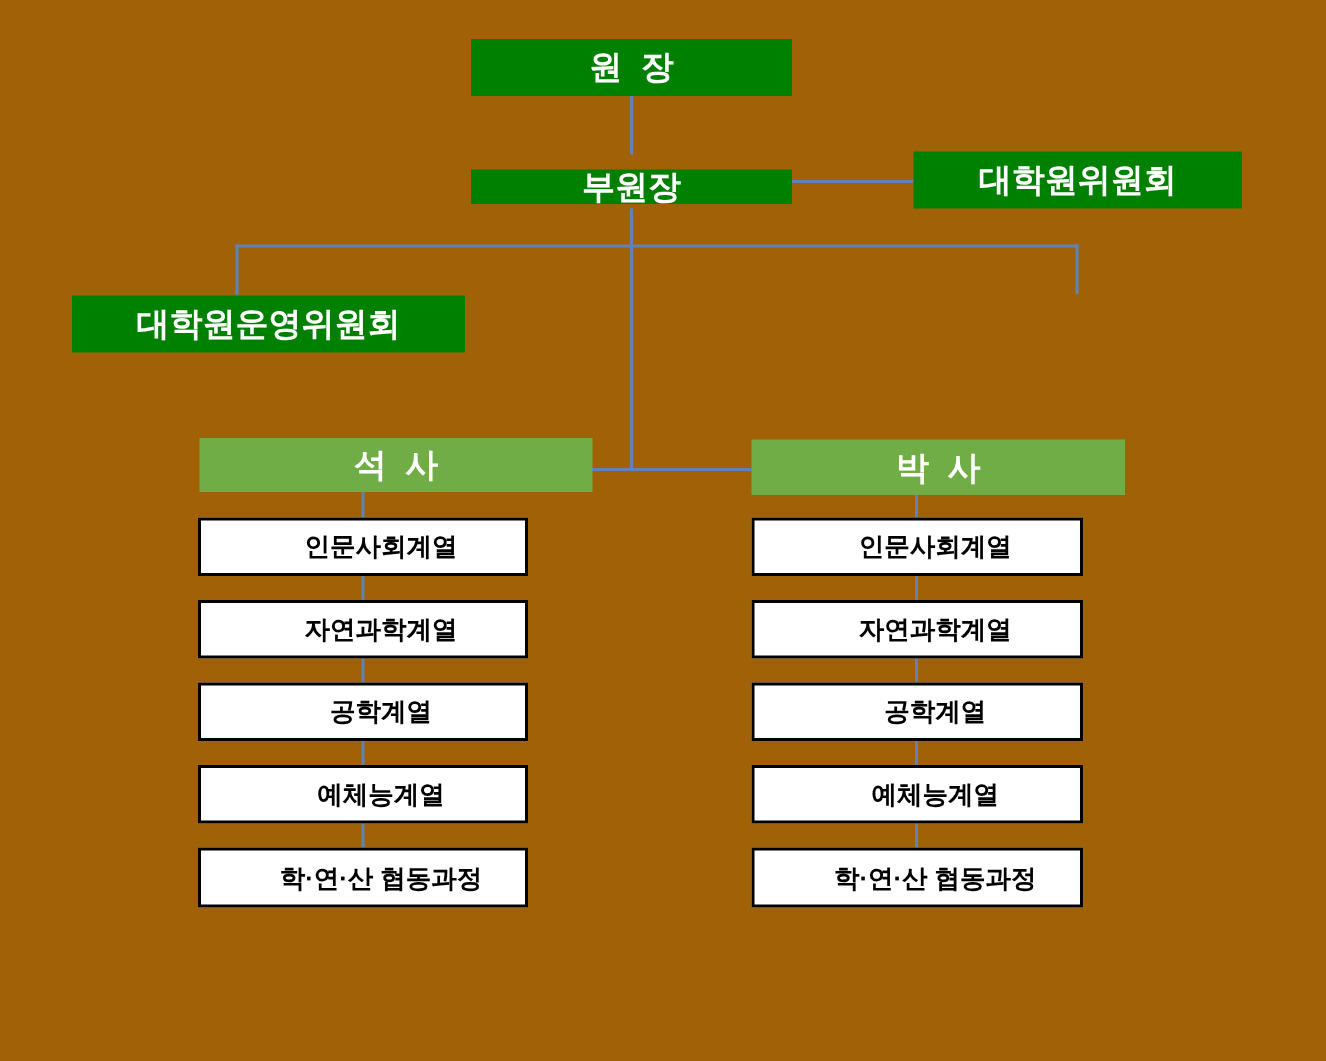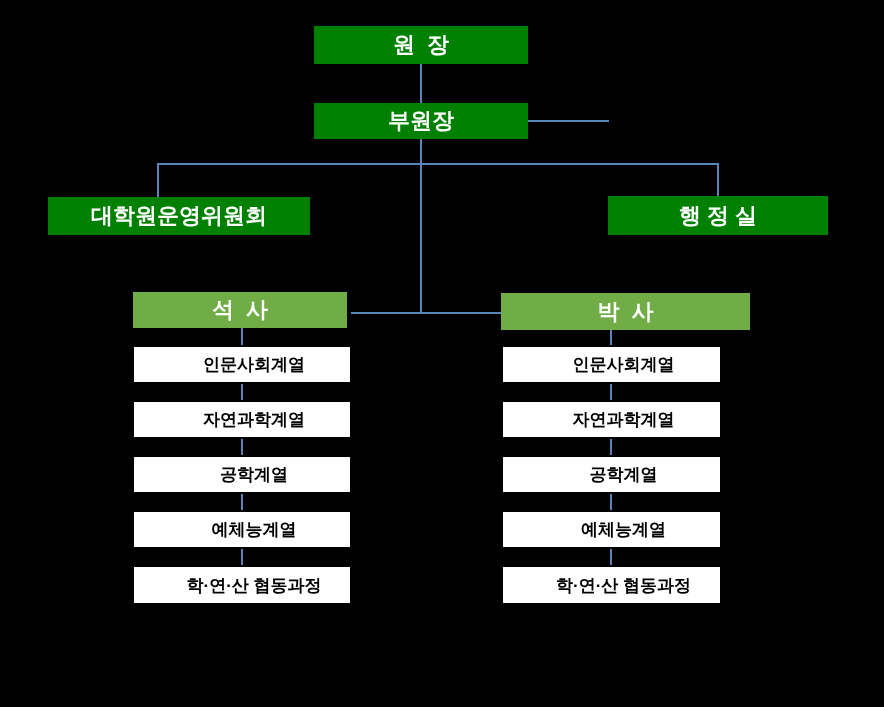--- a/index.html
+++ b/index.html
@@ -6,21 +6,21 @@
     --dark-green:#008000;
     --light-green:#70AD47;
     --connector:#5B84B8;
     --box-border:#000000;
   }
   html,body{margin:0;padding:0;background:#ffffff;}
   body{font-family:"Liberation Sans","DejaVu Sans",sans-serif;}
   .canvas{
     position:relative;
     width:884px;height:707px;
-    background:#000000;
+    background:#a16207;
     overflow:hidden;
   }
   .node{
     position:absolute;
     box-sizing:border-box;
     display:flex;align-items:center;justify-content:center;
     text-align:center;
     white-space:pre;
     line-height:1;
   }
@@ -68,28 +68,28 @@
   <div class="line v" style="left:241px;top:549px;height:16px"></div>
 
   <div class="line v" style="left:610px;top:330px;height:15px"></div>
   <div class="line v" style="left:610px;top:384px;height:16px"></div>
   <div class="line v" style="left:610px;top:439px;height:16px"></div>
   <div class="line v" style="left:610px;top:494px;height:16px"></div>
   <div class="line v" style="left:610px;top:549px;height:16px"></div>
 
   <div class="node green" style="left:314px;top:26px;width:214px;height:38px">원  장</div>
 
-  <div class="node green" style="left:314px;top:103px;width:214px;height:36px">부원장</div>
+  <div class="node green" style="left:314px;top:113px;width:214px;height:23px">부원장</div>
 
+  <div class="node green" style="left:609px;top:101px;width:219px;height:38px">대학원위원회</div>
 
   <div class="node green" style="left:48px;top:197px;width:262px;height:38px">대학원운영위원회</div>
 
-  <div class="node green" style="left:608px;top:196px;width:220px;height:39px">행 정 실</div>
 
-  <div class="node lightgreen" style="left:133px;top:292px;width:214px;height:36px">석  사</div>
+  <div class="node lightgreen" style="left:133px;top:292px;width:262px;height:36px">석  사</div>
 
   <div class="node lightgreen" style="left:501px;top:293px;width:249px;height:37px">박  사</div>
 
   <div class="node white" style="left:132px;top:345px;width:220px;height:39px">인문사회계열</div>
   <div class="node white" style="left:132px;top:400px;width:220px;height:39px">자연과학계열</div>
   <div class="node white" style="left:132px;top:455px;width:220px;height:39px">공학계열</div>
   <div class="node white" style="left:132px;top:510px;width:220px;height:39px">예체능계열</div>
   <div class="node white" style="left:132px;top:565px;width:220px;height:40px">학·연·산 협동과정</div>
 
   <div class="node white" style="left:501px;top:345px;width:221px;height:39px">인문사회계열</div>

